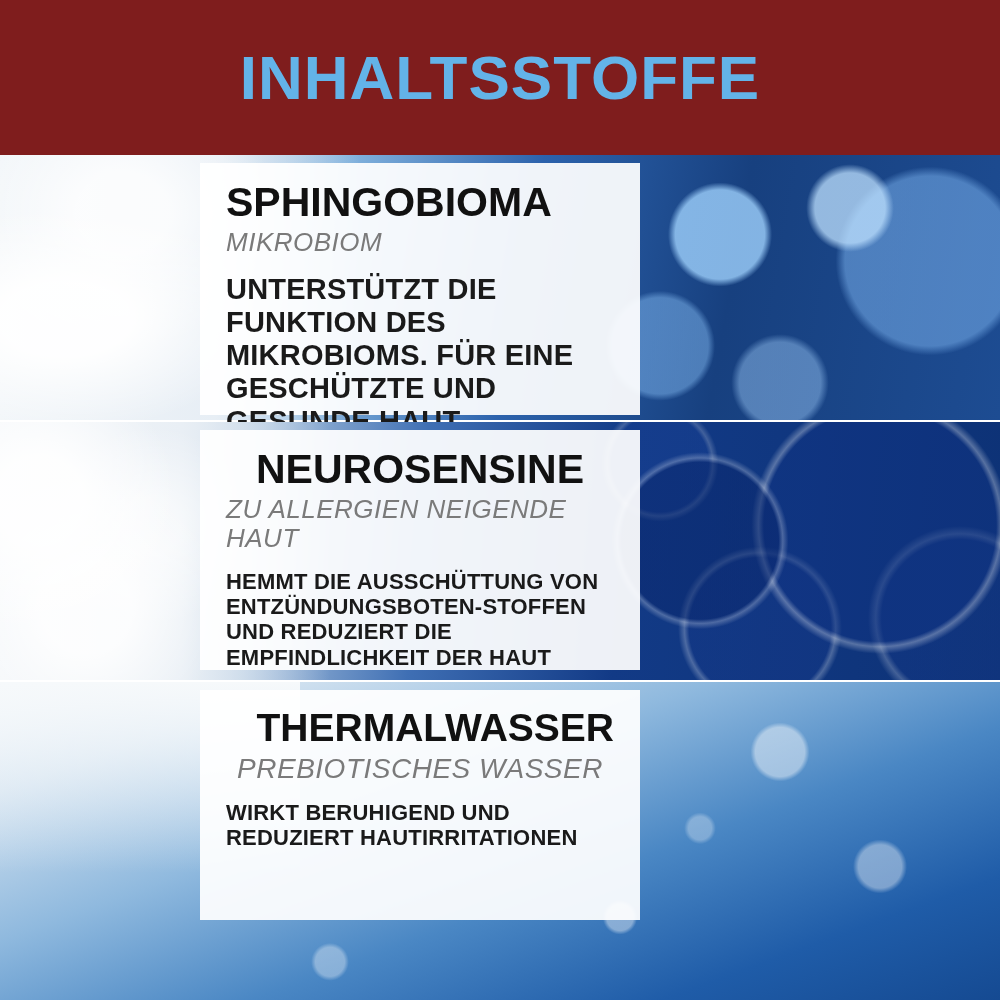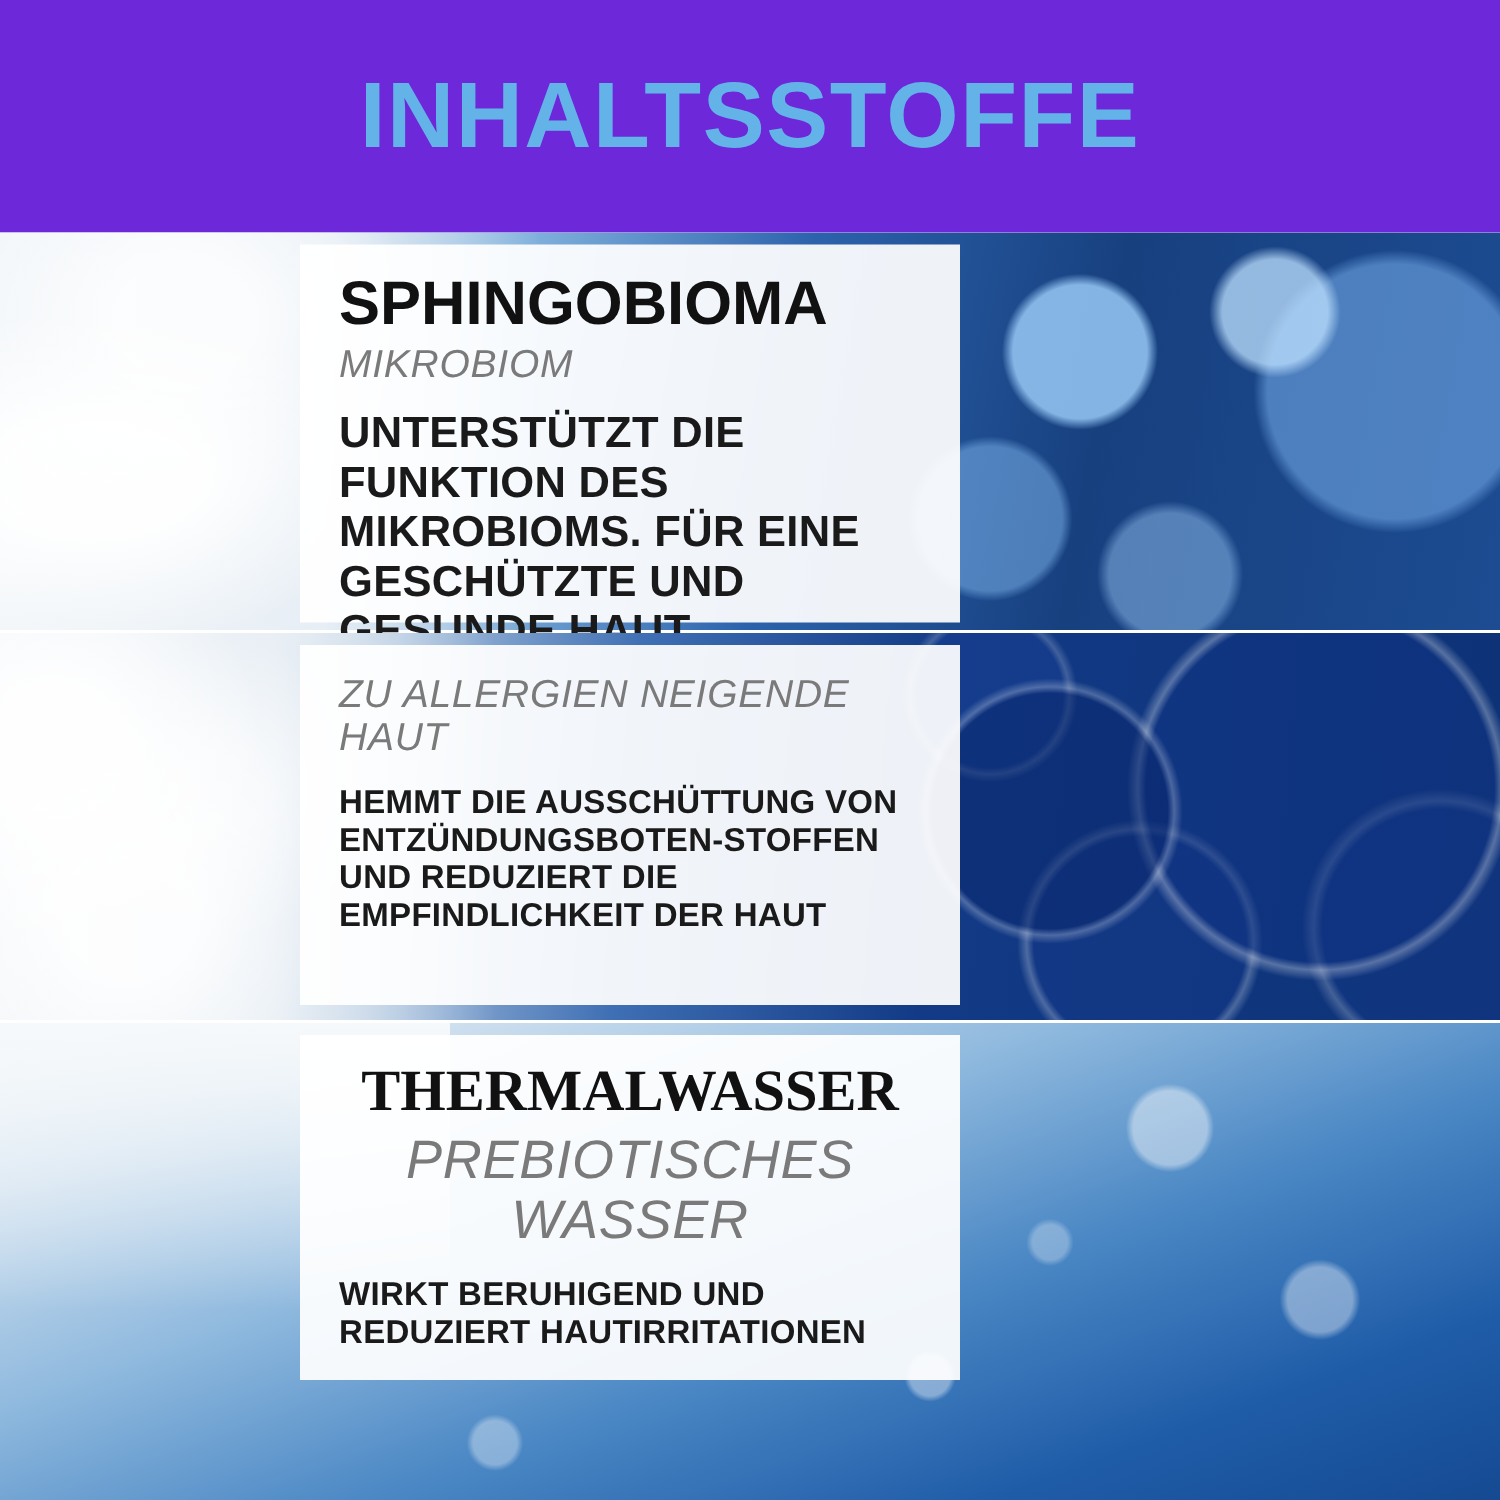--- a/index.html
+++ b/index.html
@@ -18,21 +18,21 @@
 
   
   .title-area {
     position: absolute;
     left: 0; top: 0;
     width: 1000px;
     height: 155px;
     display: flex;
     align-items: center;
     justify-content: center;
-    background: #6d28d9;
+    background: #7f1d1d;
     text-align: right;
   }
   .title {
     font-size: 62px;
     font-weight: bold;
     letter-spacing: 1px;
     color: #63b3e8;
     font-family: "Liberation Sans", sans-serif;
     white-space: nowrap;
   }
@@ -118,32 +118,32 @@
     font-size: 40px;
     font-weight: bold;
     color: #111111;
     letter-spacing: 0px;
     line-height: 1.05;
     margin: 0 0 4px 0;
     white-space: nowrap;
   }
   .panel-1 .ing-name { font-size: 41px; }
   .panel-2 .ing-name { font-size: 41px; text-align: center; }
-  .panel-3 .ing-name { font-size: 39px; text-align: center; font-family: Liberation Serif, serif; }
+  .panel-3 .ing-name { font-size: 39px; text-align: right; }
 
   .ing-sub {
     font-size: 26px;
     color: #7a7a7a;
     letter-spacing: 0.5px;
     line-height: 1.12;
     margin: 0 0 16px 0;
     font-style: italic;
   }
   .panel-2 .ing-sub { }
-  .panel-3 .ing-sub { text-align: center; font-size: 36px; }
+  .panel-3 .ing-sub { text-align: center; font-size: 28px; }
 
   .ing-desc {
     font-size: 29px;
     font-weight: bold;
     color: #1a1a1a;
     letter-spacing: 0.2px;
     line-height: 1.14;
     margin: 0;
   }
   .panel-2 .ing-desc { text-align: left; font-size: 22px; }
@@ -167,20 +167,21 @@
     <p class="ing-name">SPHINGOBIOMA</p>
     <p class="ing-sub">MIKROBIOM</p>
     <p class="ing-desc">UNTERSTÜTZT DIE FUNKTION DES MIKROBIOMS. FÜR EINE GESCHÜTZTE UND GESUNDE HAUT.</p>
   </div>
 
   <div class="band band2">
     <div class="bg"></div>
     <div class="left-fade"></div>
   </div>
   <div class="panel panel-2">
+    <p class="ing-name">NEUROSENSINE</p>
     <p class="ing-sub">ZU ALLERGIEN NEIGENDE HAUT</p>
     <p class="ing-desc">HEMMT DIE AUSSCHÜTTUNG VON ENTZÜNDUNGSBOTEN-STOFFEN UND REDUZIERT DIE EMPFINDLICHKEIT DER HAUT</p>
   </div>
 
   <div class="band band3">
     <div class="bg"></div>
     <div class="left-fade"></div>
   </div>
   <div class="panel panel-3">
     <p class="ing-name">THERMALWASSER</p>

